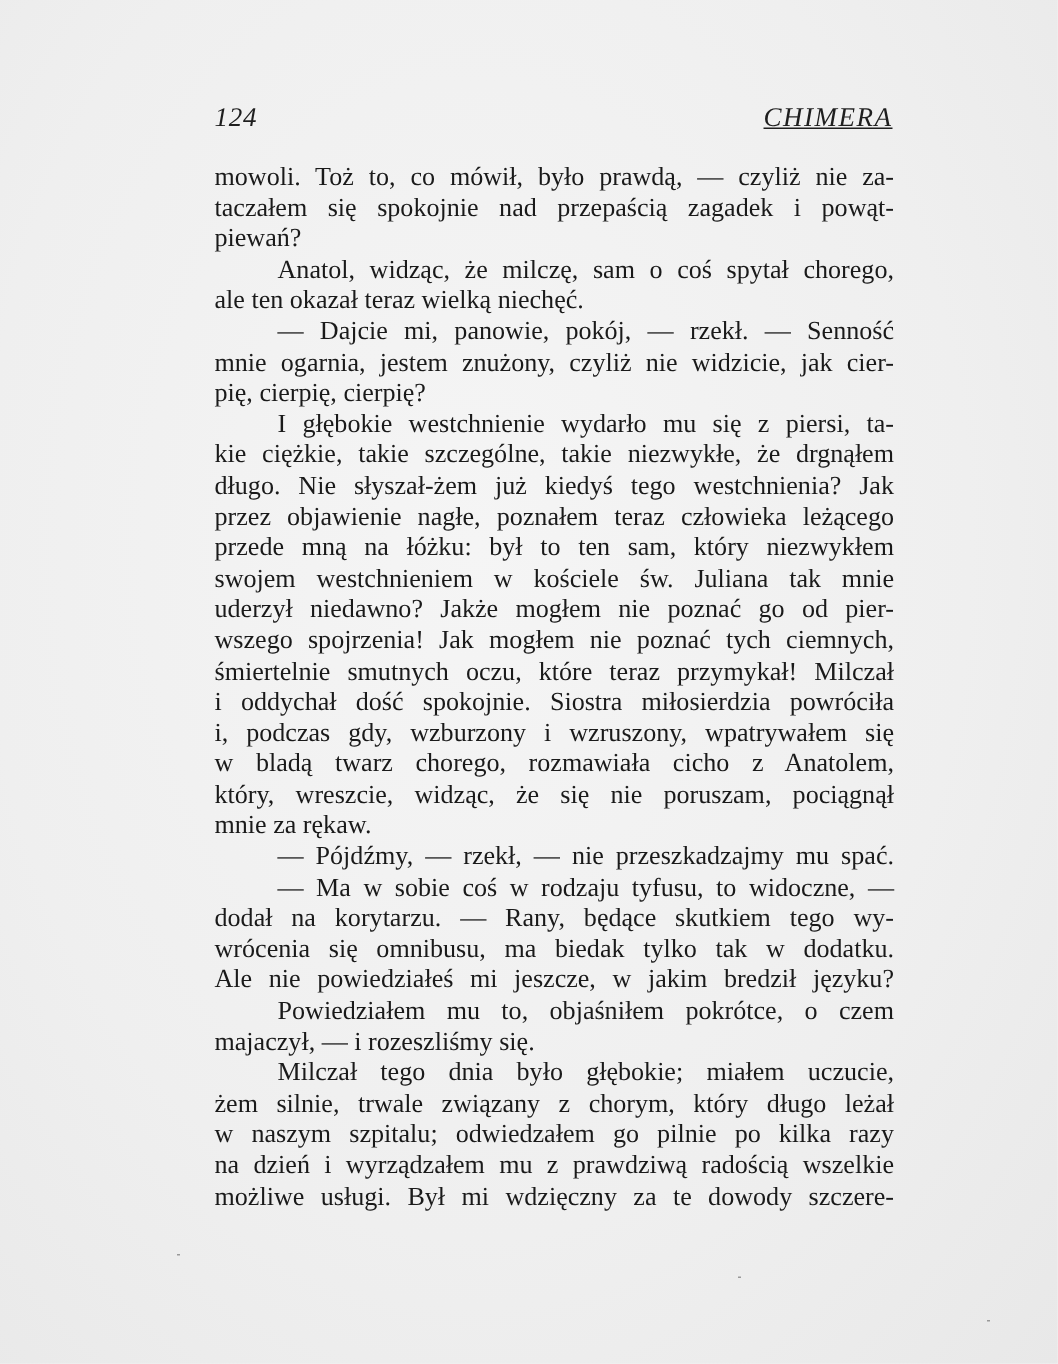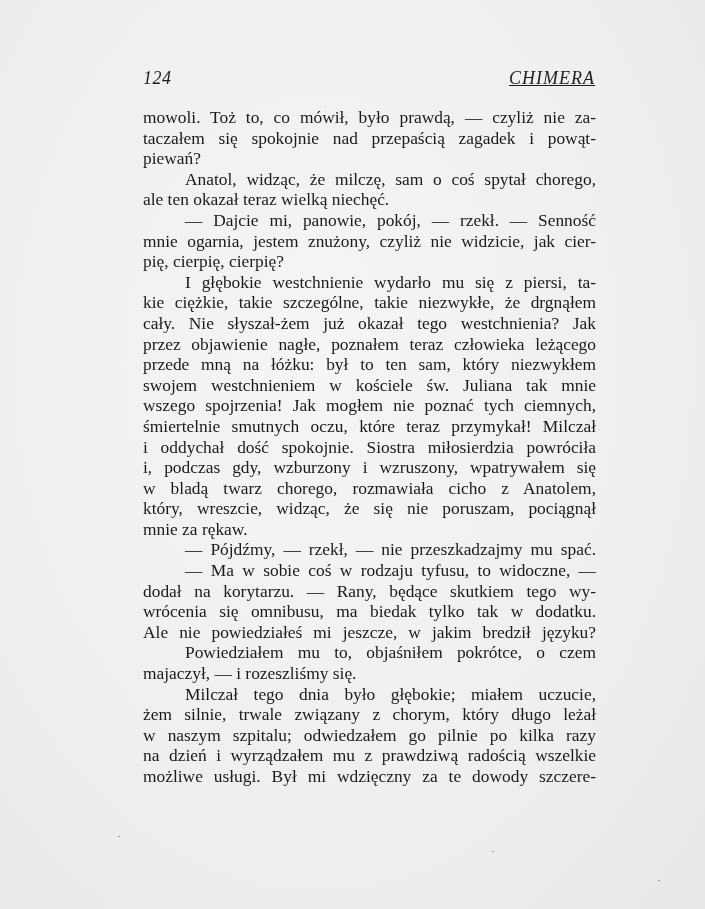--- a/index.html
+++ b/index.html
@@ -41,24 +41,25 @@
       <span class="line">mowoli.  Toż to, co mówił, było prawdą, — czyliż nie za-</span>
       <span class="line">taczałem się spokojnie nad przepaścią zagadek i powąt-</span>
       <span class="line last">piewań?</span>
       <span class="line indent">Anatol, widząc, że milczę, sam o coś spytał chorego,</span>
       <span class="line last">ale ten okazał teraz wielką niechęć.</span>
       <span class="line indent">— Dajcie mi, panowie, pokój, — rzekł. — Senność</span>
       <span class="line">mnie ogarnia, jestem znużony, czyliż nie widzicie, jak cier-</span>
       <span class="line last">pię, cierpię, cierpię?</span>
       <span class="line indent">I głębokie westchnienie wydarło mu się z piersi, ta-</span>
       <span class="line">kie ciężkie, takie szczególne, takie niezwykłe, że drgnąłem</span>
-      <span class="line">cały.  Nie słyszał-żem już okazał tego westchnienia? Jak</span>
+      <span class="line">długo.  Nie słyszał-żem już kiedyś tego westchnienia? Jak</span>
       <span class="line">przez objawienie nagłe, poznałem teraz człowieka leżącego</span>
       <span class="line">przede mną na łóżku:  był to ten sam, który niezwykłem</span>
       <span class="line">swojem westchnieniem w kościele św. Juliana tak mnie</span>
+      <span class="line">uderzył niedawno?  Jakże mogłem nie poznać go od pier-</span>
       <span class="line">wszego spojrzenia!  Jak mogłem nie poznać tych ciemnych,</span>
       <span class="line">śmiertelnie smutnych oczu, które teraz przymykał! Milczał</span>
       <span class="line">i oddychał dość spokojnie.  Siostra miłosierdzia powróciła</span>
       <span class="line">i, podczas gdy, wzburzony i wzruszony, wpatrywałem się</span>
       <span class="line">w bladą twarz chorego, rozmawiała cicho z Anatolem,</span>
       <span class="line">który, wreszcie, widząc, że się nie poruszam, pociągnął</span>
       <span class="line last">mnie za rękaw.</span>
       <span class="line indent">— Pójdźmy, — rzekł, — nie przeszkadzajmy mu spać.</span>
       <span class="line indent">— Ma w sobie coś w rodzaju tyfusu, to widoczne, —</span>
       <span class="line">dodał na korytarzu. — Rany, będące skutkiem tego wy-</span>

